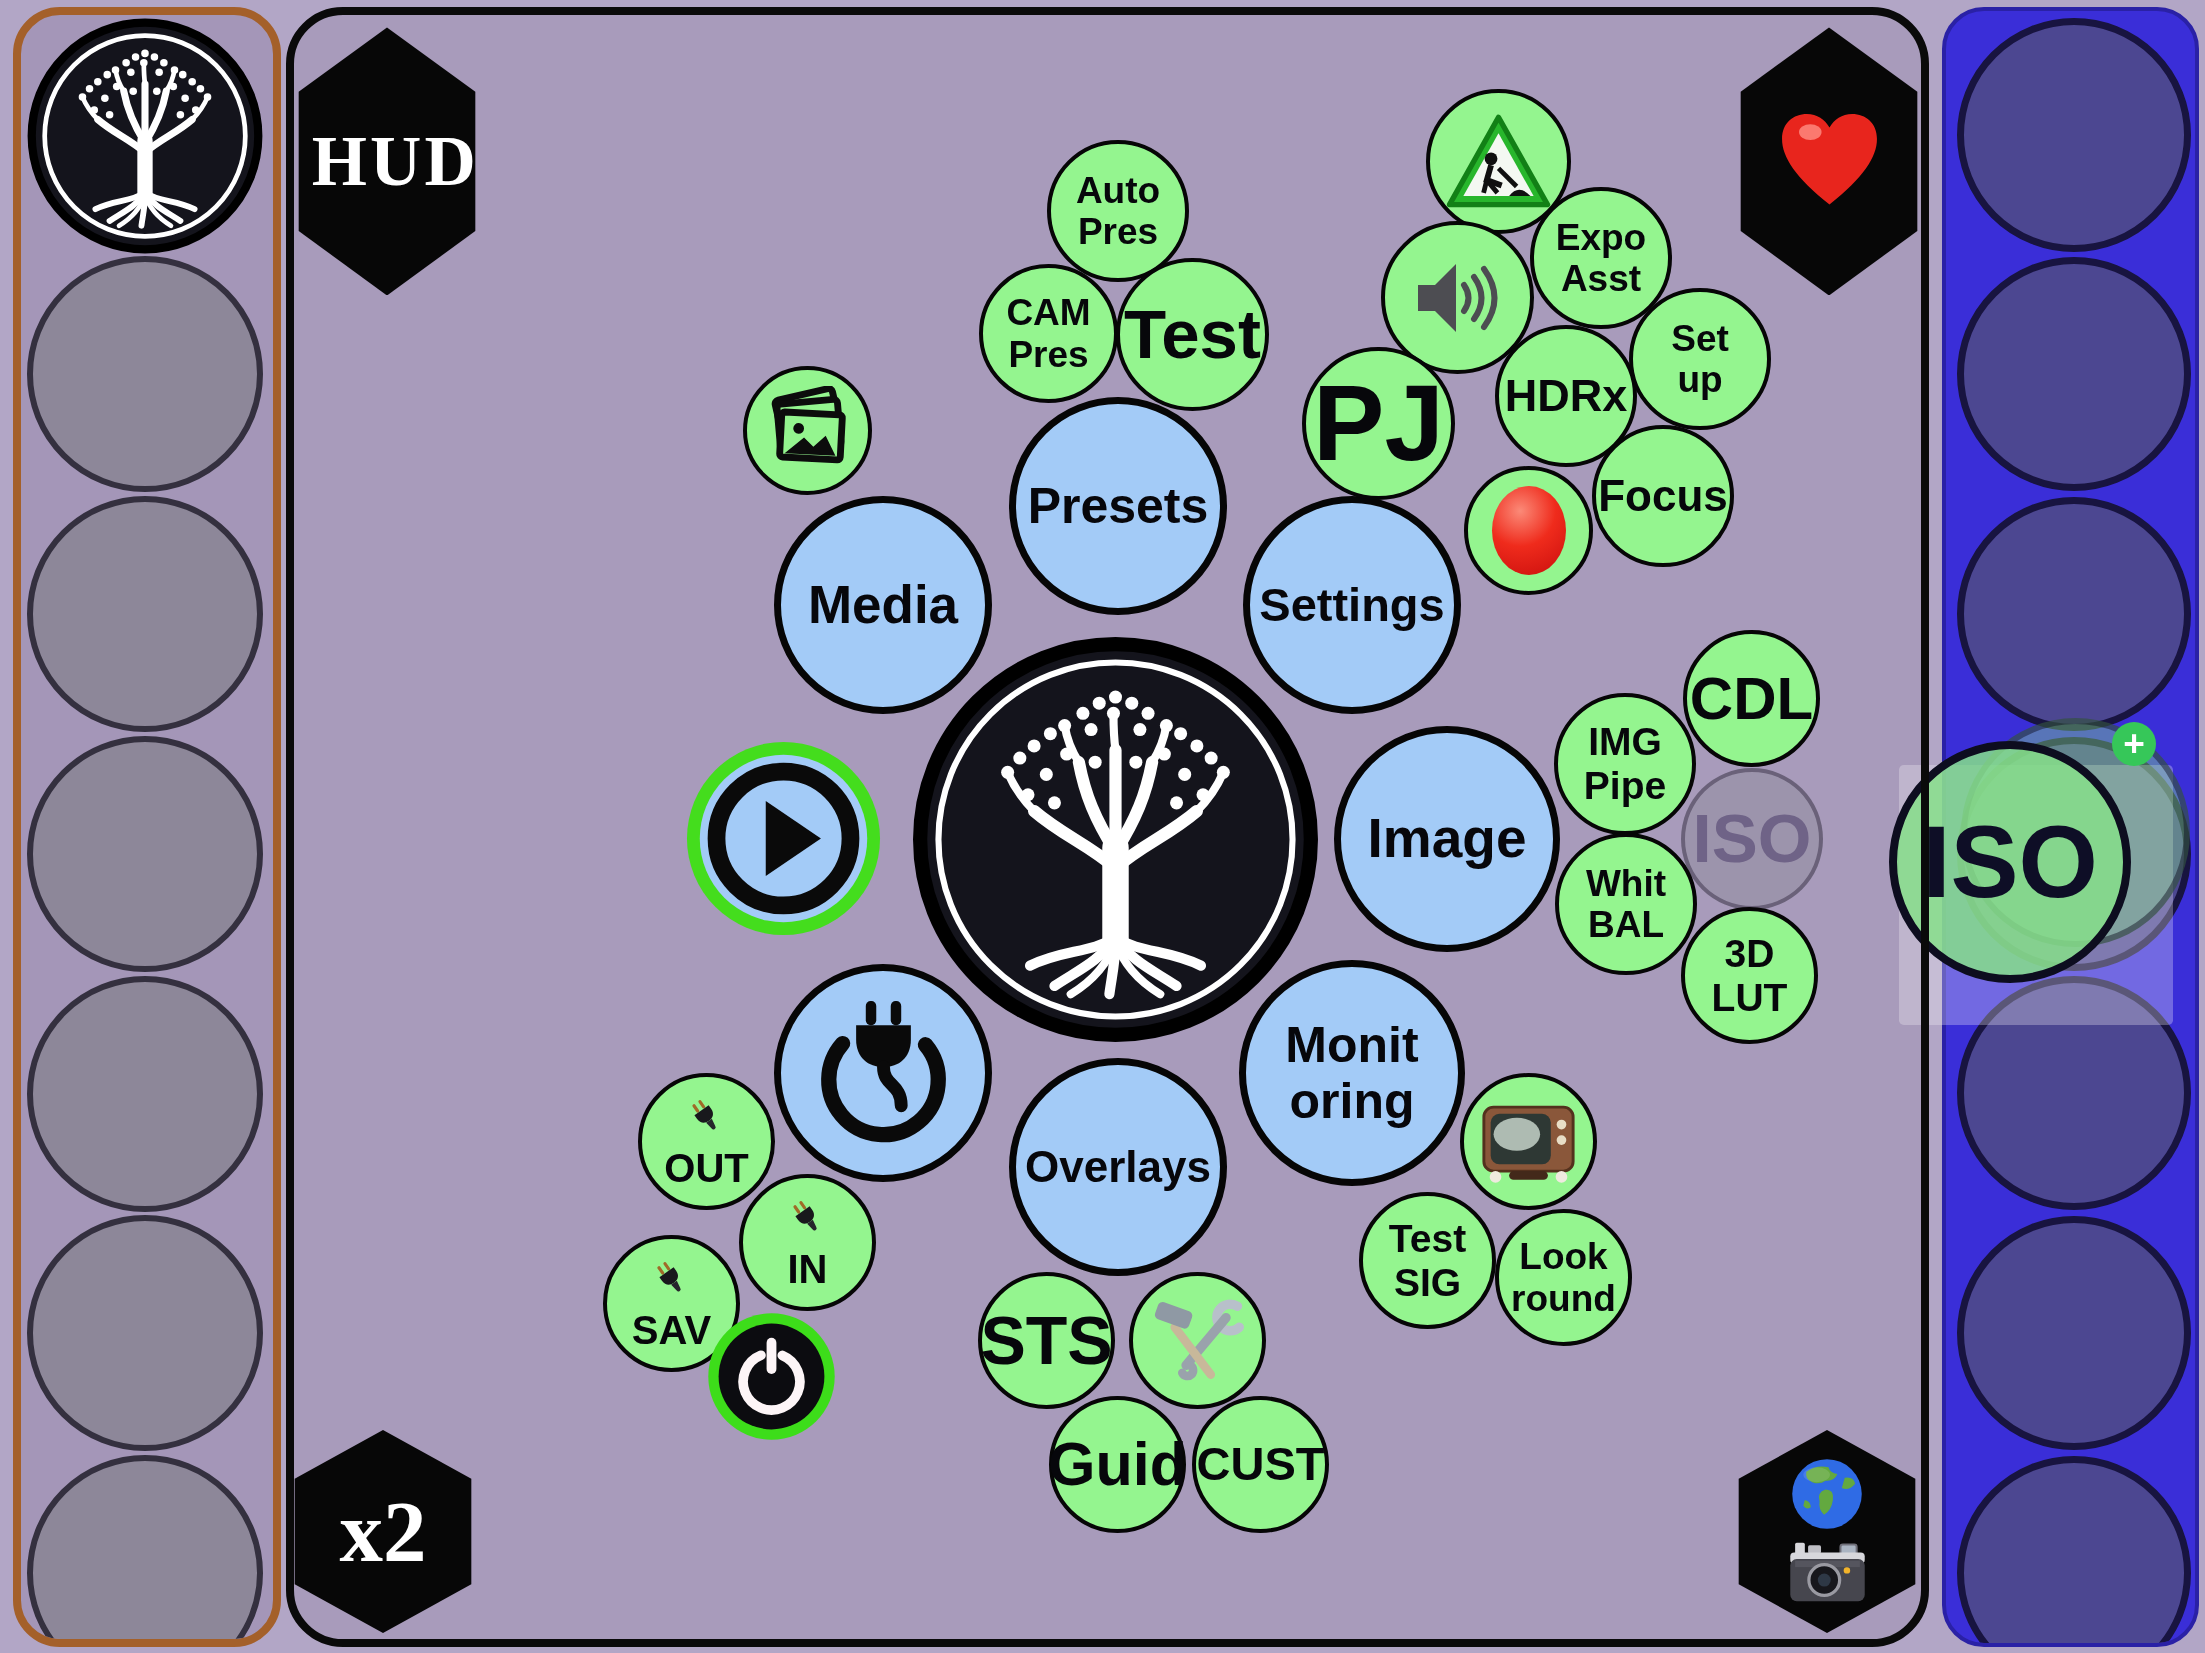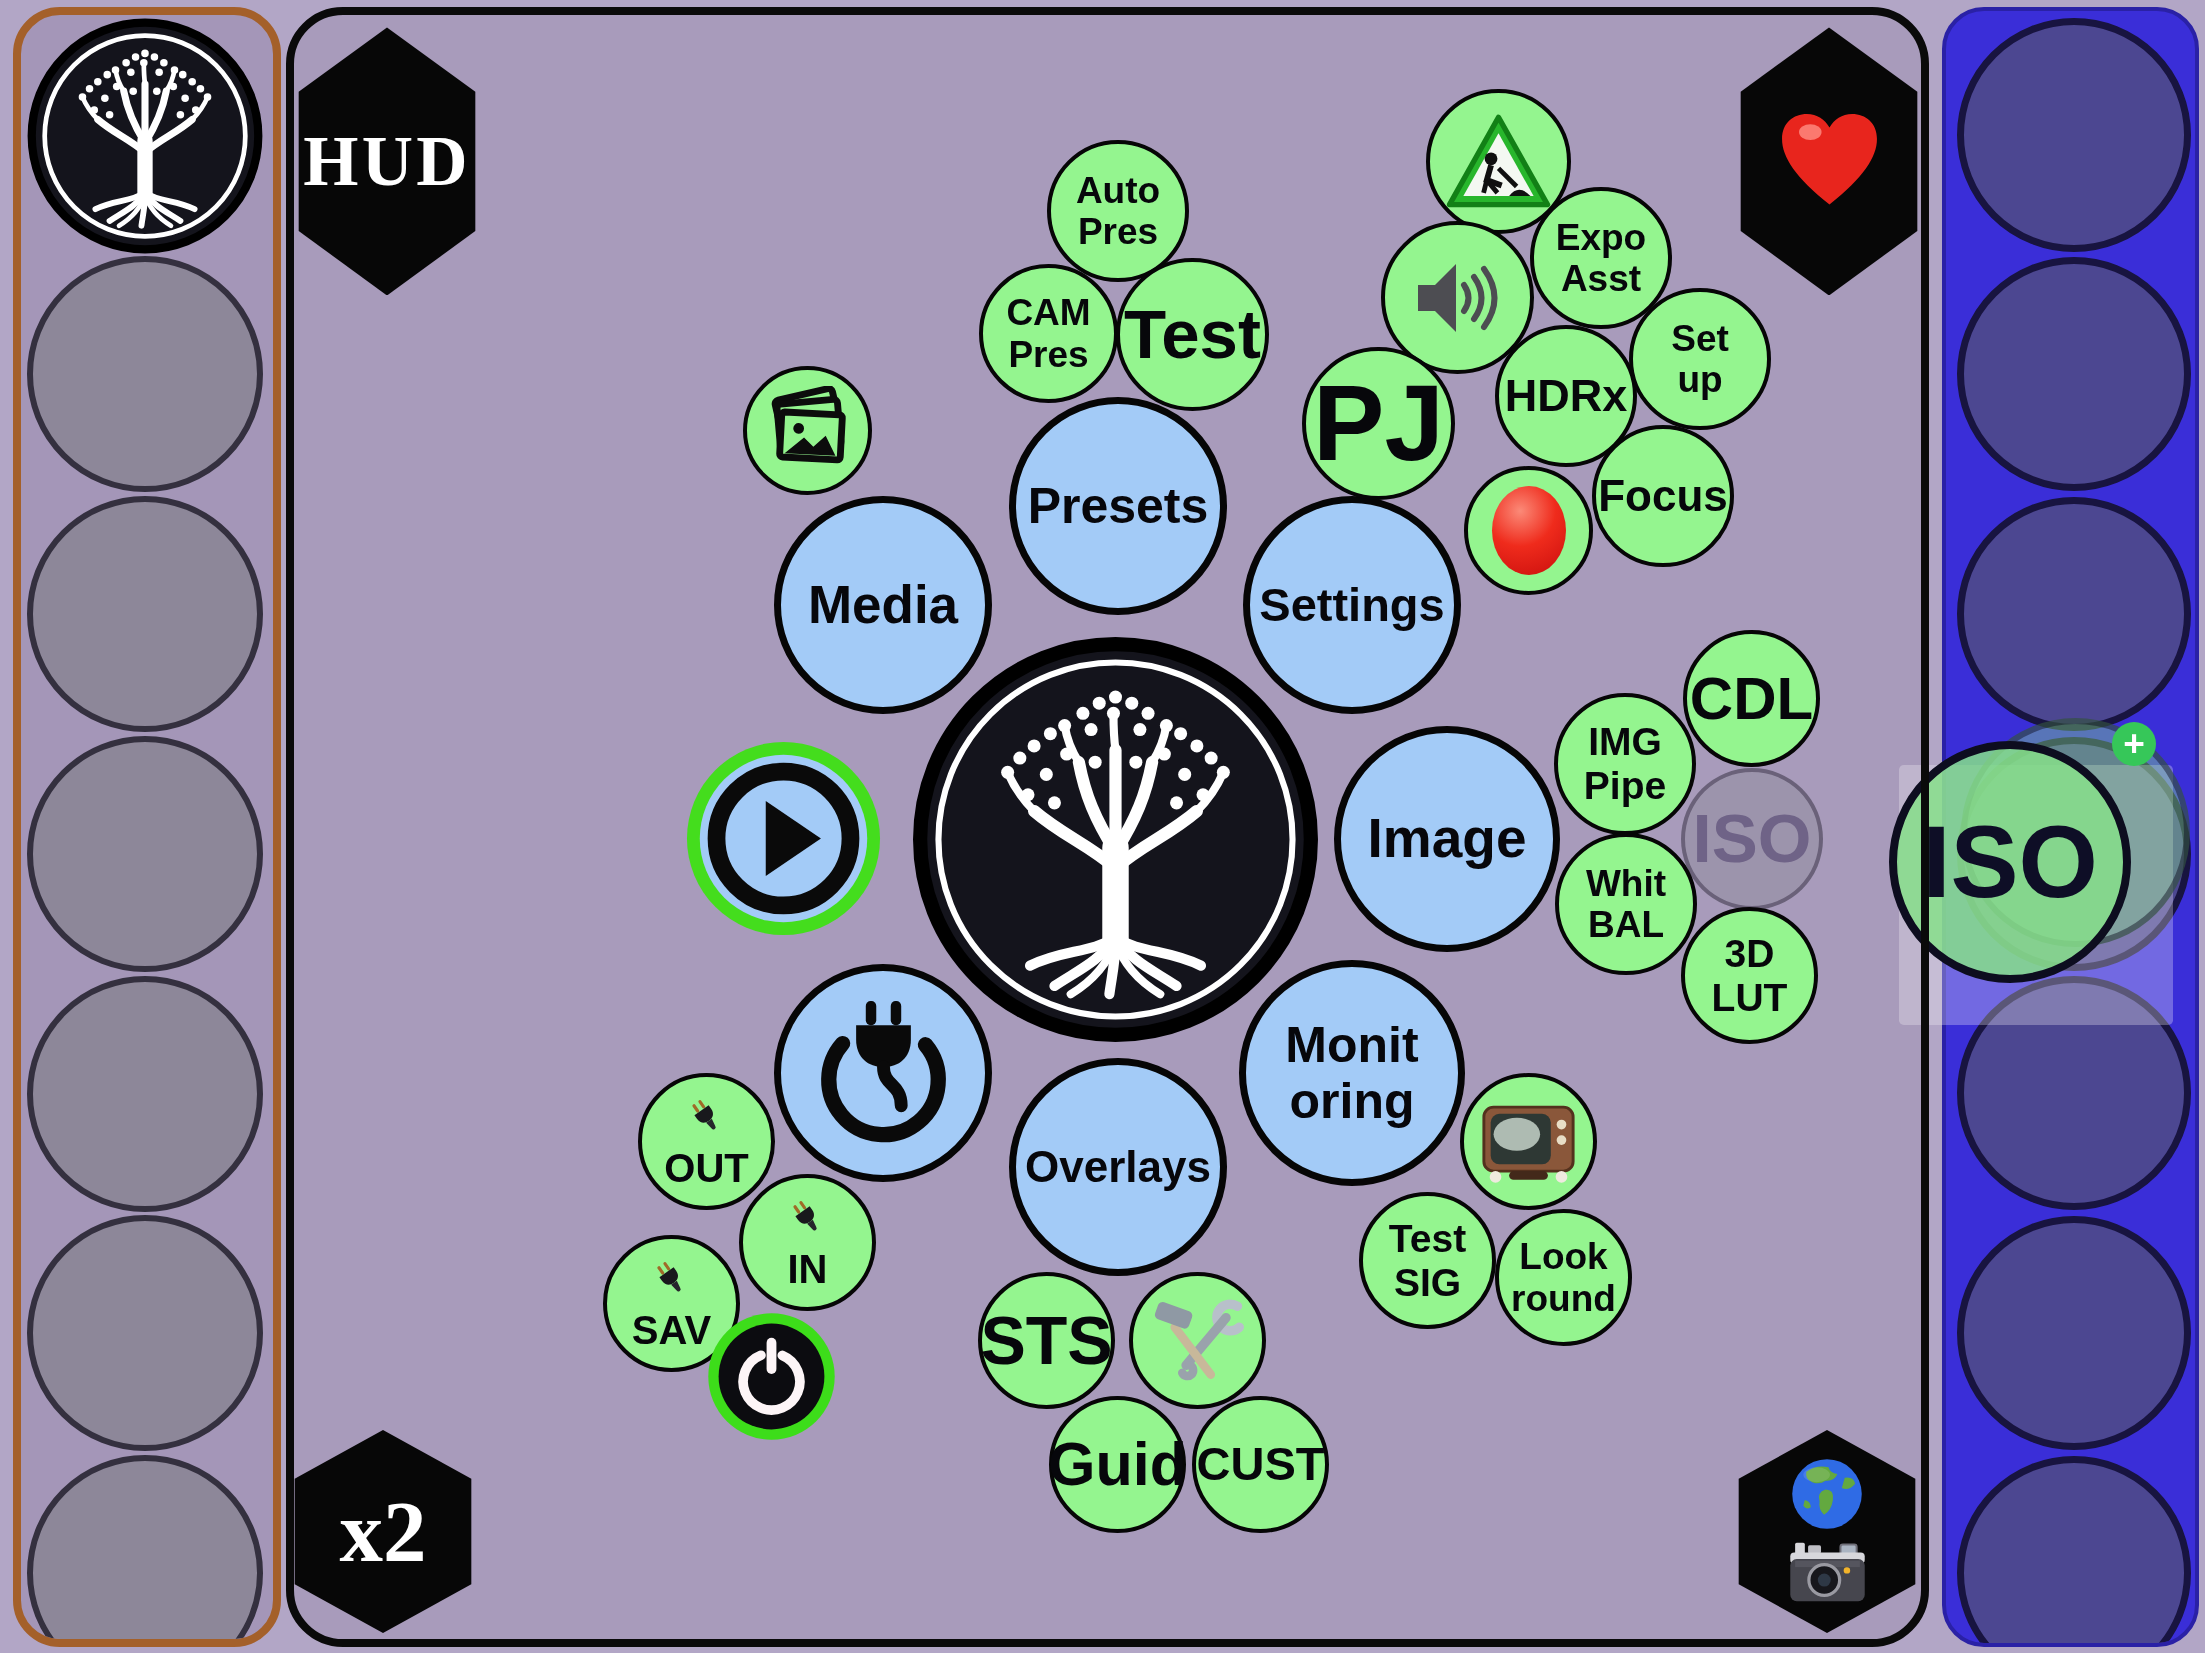--- a/index.html
+++ b/index.html
@@ -120,21 +120,21 @@
     <div class="slot-navy" style="top:246px;"></div>
     <div class="slot-navy" style="top:486px;"></div>
     <div class="slot-navy" style="top:726px;"></div>
     <div class="slot-navy" style="top:965px;"></div>
     <div class="slot-navy" style="top:1205px;"></div>
     <div class="slot-navy" style="top:1445px;"></div>
   </div>
 
   <div class="panelfill"></div>
 
-  <div class="hex" style="left:295px;top:27.4px;width:184px;height:268px;font-size:71px;letter-spacing:3.2px;">
+  <div class="hex" style="left:295px;top:27.4px;width:184px;height:268px;font-size:71px;letter-spacing:3.2px;align-items:flex-end;">
       <span>HUD</span>
     </div>
 
   <div class="hex" style="left:1737px;top:27.4px;width:184px;height:268px;">
     <svg viewBox="0 0 100 100" width="121" height="113">
       <path d="M50 88 C20 64 8 46 8 30 C8 16 18 8 30 8 C39 8 46 13 50 20 C54 13 61 8 70 8 C82 8 92 16 92 30 C92 46 80 64 50 88 Z" fill="#e8251d"></path>
       <ellipse cx="33" cy="24" rx="10" ry="7" fill="#ff8f84" opacity="0.8"></ellipse>
     </svg>
   </div>
 

